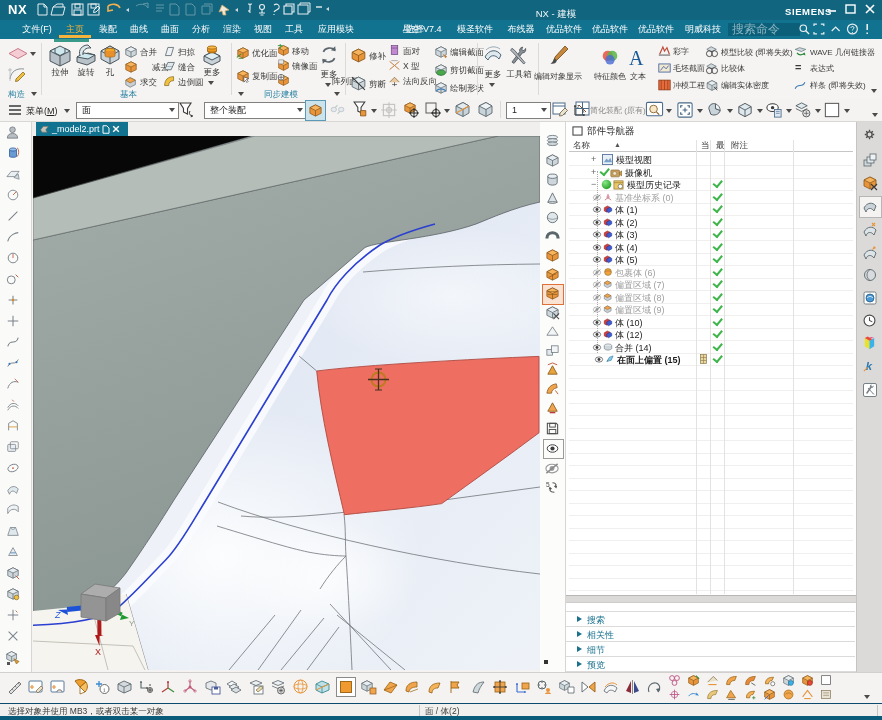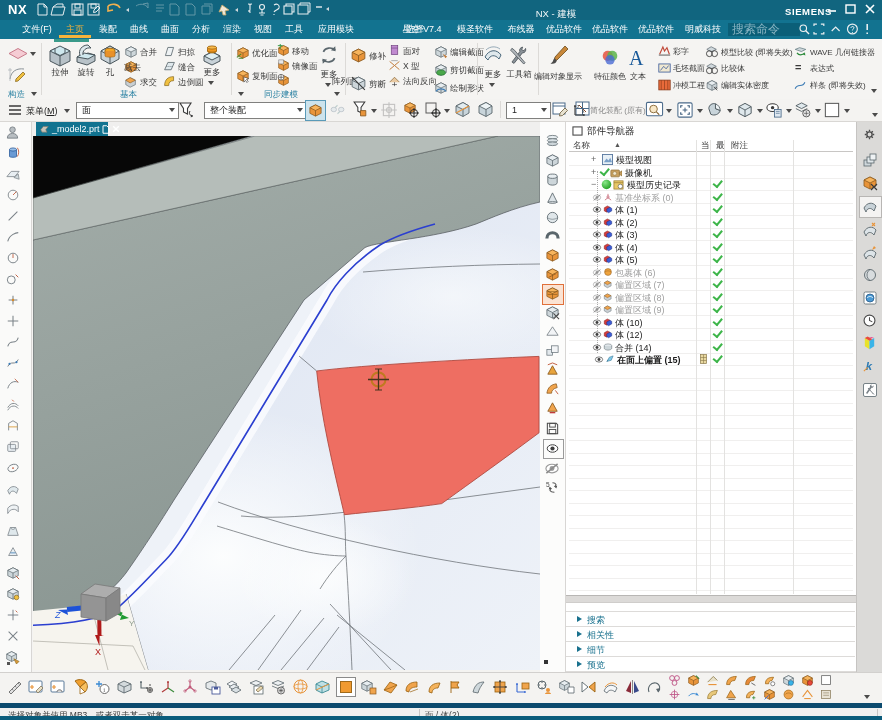--- a/index.html
+++ b/index.html
@@ -15,29 +15,29 @@
   .glab{position:absolute;top:50px;font-size:8.5px;color:#2980a2;}
   .blab{position:absolute;font-size:8.5px;color:#3a3a3a;text-align:center;}
   .slab{position:absolute;font-size:8.5px;color:#3a3a3a;white-space:nowrap;}
   #toolbar2{left:0;top:99px;width:882px;height:22px;background:#f4f3f1;border-bottom:1px solid #d9d7d4;}
   .combo{position:absolute;top:3px;height:15px;background:#fff;border:1px solid #80807e;font-size:9px;color:#222;line-height:15px;padding-left:5px;}
   .combo .da{position:absolute;right:3px;top:5px;}
   .da{width:0;height:0;border-left:3px solid transparent;border-right:3px solid transparent;border-top:4px solid #4a4a4a;display:inline-block;}
   .dam{position:absolute;width:0;height:0;border-left:3px solid transparent;border-right:3px solid transparent;border-top:4px solid #4a4a4a;}
   
   #tabbar{left:31px;top:122px;width:851px;height:14px;background:#f0efee;}
-  #tab1{position:absolute;left:5px;top:0;width:72px;height:14px;background:#127390;color:#fff;font-size:9px;line-height:14px;}
+  #tab1{position:absolute;left:5px;top:0;width:92px;height:14px;background:#127390;color:#fff;font-size:9px;line-height:14px;}
   #lefttools{left:0;top:122px;width:31px;height:550px;background:#fafaf9;border-right:1px solid #d8d6d4;}
   #viewport{left:33px;top:136px;width:507px;height:534px;}
   #midstrip{left:540px;top:122px;width:25px;height:550px;background:#fcfcfb;}
   #panel{left:565px;top:122px;width:290px;height:550px;background:#fff;border-left:1px solid #d8d6d4;}
   #rightstrip{left:856px;top:122px;width:25px;height:550px;background:#dbdad8;border-left:1px solid #c6c4c2;}
   
   #bottombar{left:0;top:672px;width:882px;height:31px;background:#f4f3f1;border-top:1px solid #d2d0ce;}
-  #statusbar{left:0;top:703px;width:882px;height:13px;background:#f1f0ef;border-top:5px solid #0c4a6e;font-size:8.5px;color:#3c3c3c;}
+  #statusbar{left:0;top:703px;width:882px;height:13px;background:#f1f0ef;border-top:1px solid #0c4a6e;font-size:8.5px;color:#3c3c3c;}
   #bstrip{left:0;top:716px;width:882px;height:4px;background:#0b5c7b;}
   
   .trow{position:absolute;left:0;width:289px;height:13px;font-size:9px;color:#1c1c1c;white-space:nowrap;}
   .trow.gray{color:#a0a0a0;}
   .chk{position:absolute;width:10px;height:10px;}
   .chk::after{content:"";position:absolute;left:1px;top:1px;width:7px;height:3.5px;border-left:2.2px solid #3db549;border-bottom:2.2px solid #3db549;transform:rotate(-50deg);}
   .sect{position:absolute;left:0;width:289px;height:15px;font-size:9px;color:#19718e;border-top:1px solid #dddbd9;}
   .sect .ar{position:absolute;left:11px;top:4px;width:0;height:0;border-top:3.5px solid transparent;border-bottom:3.5px solid transparent;border-left:5px solid #19718e;}
   .sect .tx{position:absolute;left:21px;top:2px;}
   .ic{position:absolute;}
@@ -319,21 +319,21 @@
       <path d="M6 8 L6 13 C6 14.5 16 14.5 16 13 L16 8" fill="#e8912a" stroke="#9a6210" stroke-width="0.6"></path>
     </svg>
     <div class="blab" style="left:99px;top:28px;width:22px;">孔</div>
     <svg class="ic" width="14" height="14" style="left:124px;top:6px">
         <use href="#cubeg"></use>
       </svg>
     <div class="slab" style="left:140px;top:8px;">合并</div>
     <svg class="ic" width="14" height="14" style="left:124px;top:21px">
         <use href="#cubeo"></use>
       </svg>
-    <div class="slab" style="left:124px;top:23px;text-align:right;">减去</div>
+    <div class="slab" style="left:152px;top:23px;text-align:right;">减去</div>
     <svg class="ic" width="14" height="14" style="left:124px;top:36px">
         <use href="#offreg"></use>
       </svg>
     <div class="slab" style="left:140px;top:38px;">求交</div>
     <svg class="abs" width="13" height="13" style="left:163px;top:6px" viewBox="0 0 16 16">
         <path d="M3 13 L6 3 L13 3 L10 13 Z" fill="#eef2f4" stroke="#5a666c" stroke-width="1"></path>
       </svg>
     <div class="slab" style="left:178px;top:8px;">扫掠</div>
     <svg class="abs" width="13" height="13" style="left:163px;top:21px" viewBox="0 0 16 16">
         <path d="M2 12 L6 3 L14 3 L10 12 Z" fill="#dfe8ec" stroke="#5a666c" stroke-width="1"></path>

